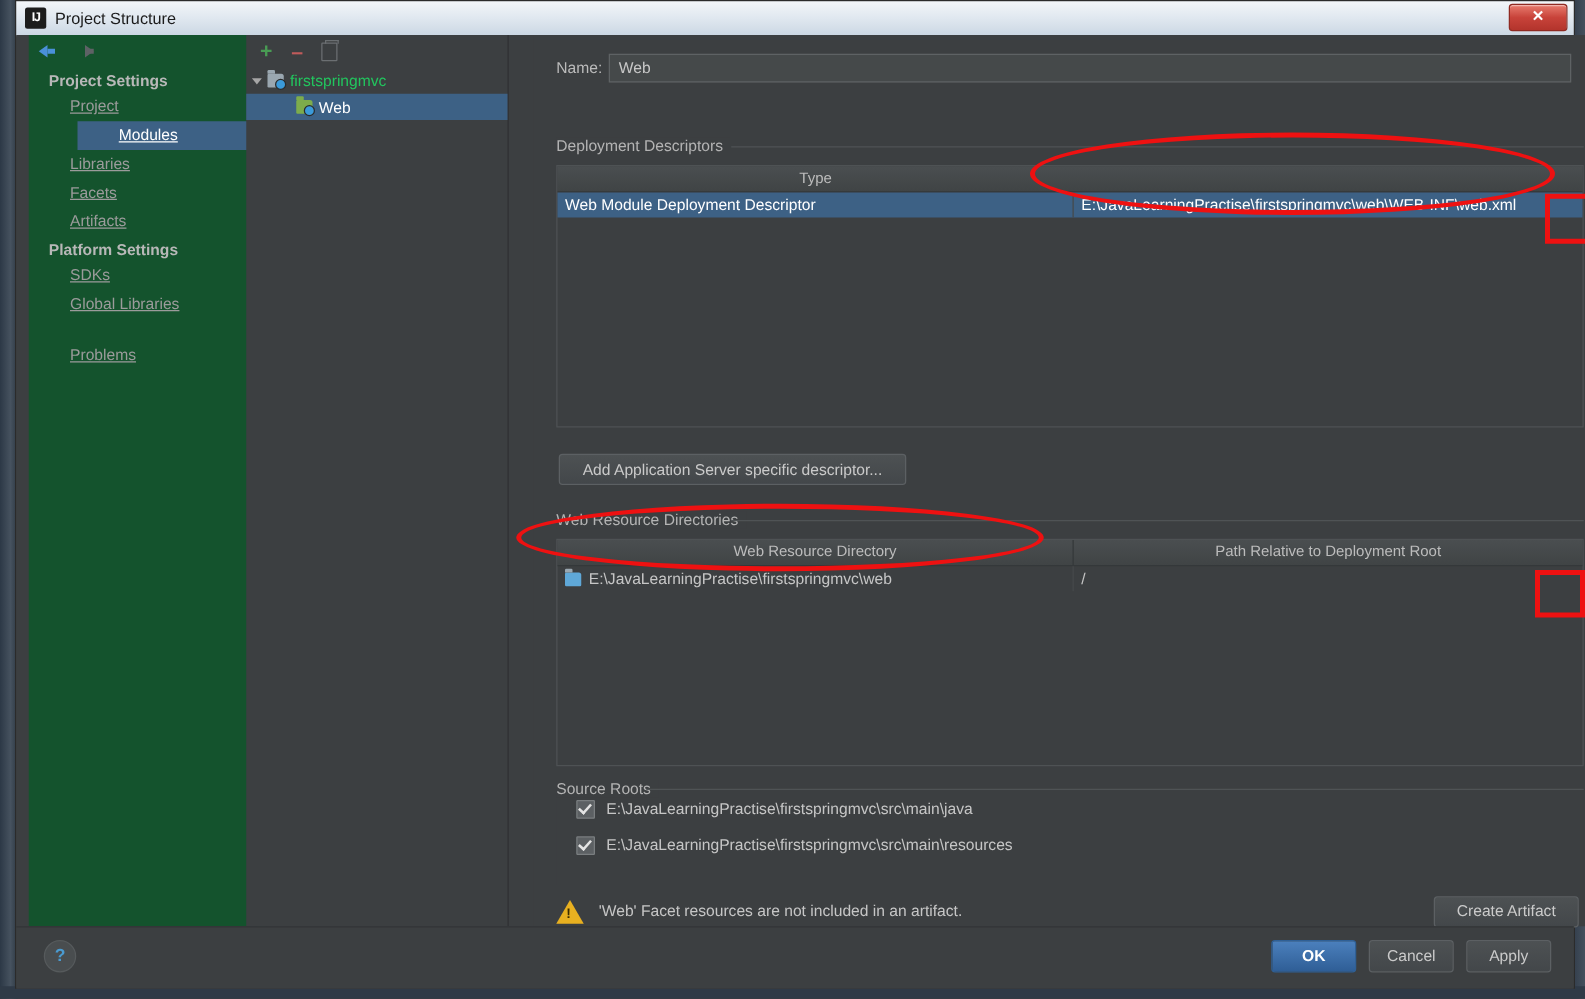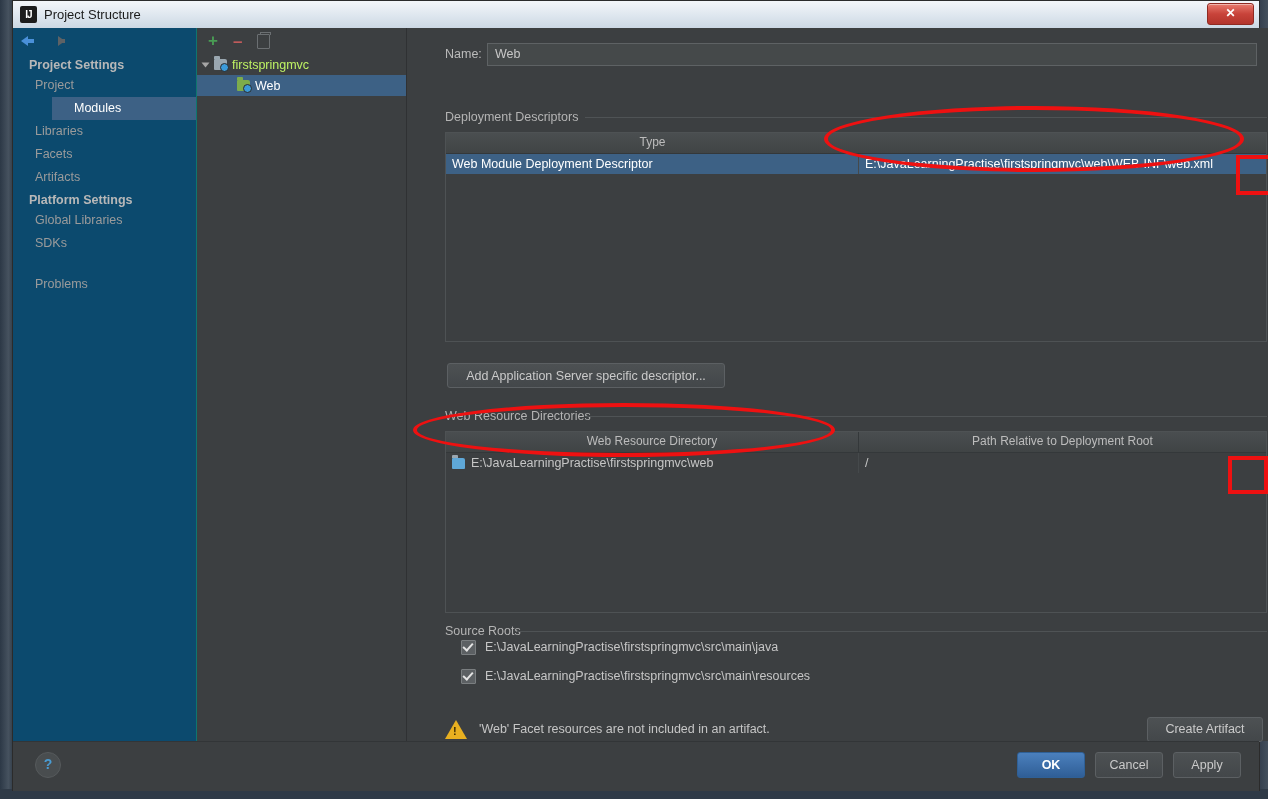--- a/index.html
+++ b/index.html
@@ -68,59 +68,59 @@
   }
 
   
   .dlg-body{
     position:absolute;left:0;top:27px;width:1246px;height:713px;
     background:#3c3f41;
   }
 
   
   .nav-pane{
-    position:absolute;left:0;top:0;width:183px;height:713px;
-    background:#0c4a6e;border-right:7px solid #0f766e;
+    position:absolute;left:10px;top:0;width:183px;height:713px;
+    background:#14532d;border-right:7px solid #0f766e;
   }
   .nav-toolbar{height:26px;display:flex;align-items:center;padding-left:8px;gap:14px;}
   .nav-arrow{width:15px;height:15px;position:relative;cursor:pointer;}
   .arrow-l{
     width:0;height:0;border-top:5px solid transparent;border-bottom:5px solid transparent;
     border-right:7px solid #4a90d9;position:absolute;left:0;top:2px;
   }
   .arrow-l:after{content:"";position:absolute;left:7px;top:-2px;width:6px;height:4px;background:#4a90d9;}
   .arrow-r{
     width:0;height:0;border-top:5px solid transparent;border-bottom:5px solid transparent;
     border-left:7px solid #5e6265;position:absolute;left:8px;top:2px;
   }
   .arrow-r:after{content:"";position:absolute;left:-6px;top:-2px;width:6px;height:4px;background:#5e6265;}
 
   .nav-group{
     padding:4px 0 2px 16px;color:#b8b8b8;font-weight:bold;font-size:12.5px;
   }
   .nav-item{
-    height:23px;line-height:23px;padding-left:22px;color:#9b9b9b;cursor:pointer;
+    height:23px;line-height:23px;padding-left:33px;color:#9b9b9b;cursor:pointer;text-decoration:underline;
   }
   .nav-item.sel{background:#3d6185;color:#ffffff;margin-left:39px;}
   .nav-sep{height:18px;}
 
   
   .mod-pane{
     position:absolute;left:184px;top:0;width:209px;height:713px;
     background:#3c3f41;border-right:1px solid #2f3133;
   }
   .mod-toolbar{height:26px;display:flex;align-items:center;padding-left:11px;gap:15px;}
   .ic-plus{color:#499c54;font-size:17px;font-weight:bold;line-height:14px;cursor:pointer;}
   .ic-minus{color:#c05b5b;font-size:17px;font-weight:bold;line-height:11px;cursor:pointer;}
   .ic-copy{
     width:11px;height:13px;border:1px solid #6b6f72;border-radius:1px;position:relative;cursor:pointer;
   }
   .ic-copy:before{content:"";position:absolute;left:2px;top:-3px;width:9px;height:2px;border:1px solid #6b6f72;border-bottom:none;}
 
-  .tree-row{height:21px;display:flex;align-items:center;padding-left:8px;color:#bef264;cursor:pointer;}
+  .tree-row{height:21px;display:flex;align-items:center;padding-left:8px;color:#22c55e;cursor:pointer;}
   .tree-row.sel{background:#3d6185;color:#ffffff;}
   .tri{
     width:0;height:0;border-left:5px solid #a6a6a6;border-top:4px solid transparent;
     border-bottom:4px solid transparent;margin-right:6px;
     transform:rotate(90deg);
   }
   .folder-ic{
     width:13px;height:11px;background:#9aa7b0;border-radius:1px 2px 1px 1px;
     margin-right:5px;position:relative;flex:0 0 auto;
   }
@@ -280,22 +280,22 @@
         </div>
 
         <div class="nav-group">Project Settings</div>
         <div class="nav-item">Project</div>
         <div class="nav-item sel">Modules</div>
         <div class="nav-item">Libraries</div>
         <div class="nav-item">Facets</div>
         <div class="nav-item">Artifacts</div>
 
         <div class="nav-group">Platform Settings</div>
+        <div class="nav-item">SDKs</div>
         <div class="nav-item">Global Libraries</div>
-        <div class="nav-item">SDKs</div>
 
         <div class="nav-sep"></div>
         <div class="nav-item">Problems</div>
       </div>
 
       <div class="mod-pane">
         <div class="mod-toolbar">
           <div class="ic-plus">+</div>
           <div class="ic-minus">–</div>
           <div class="ic-copy"></div>

